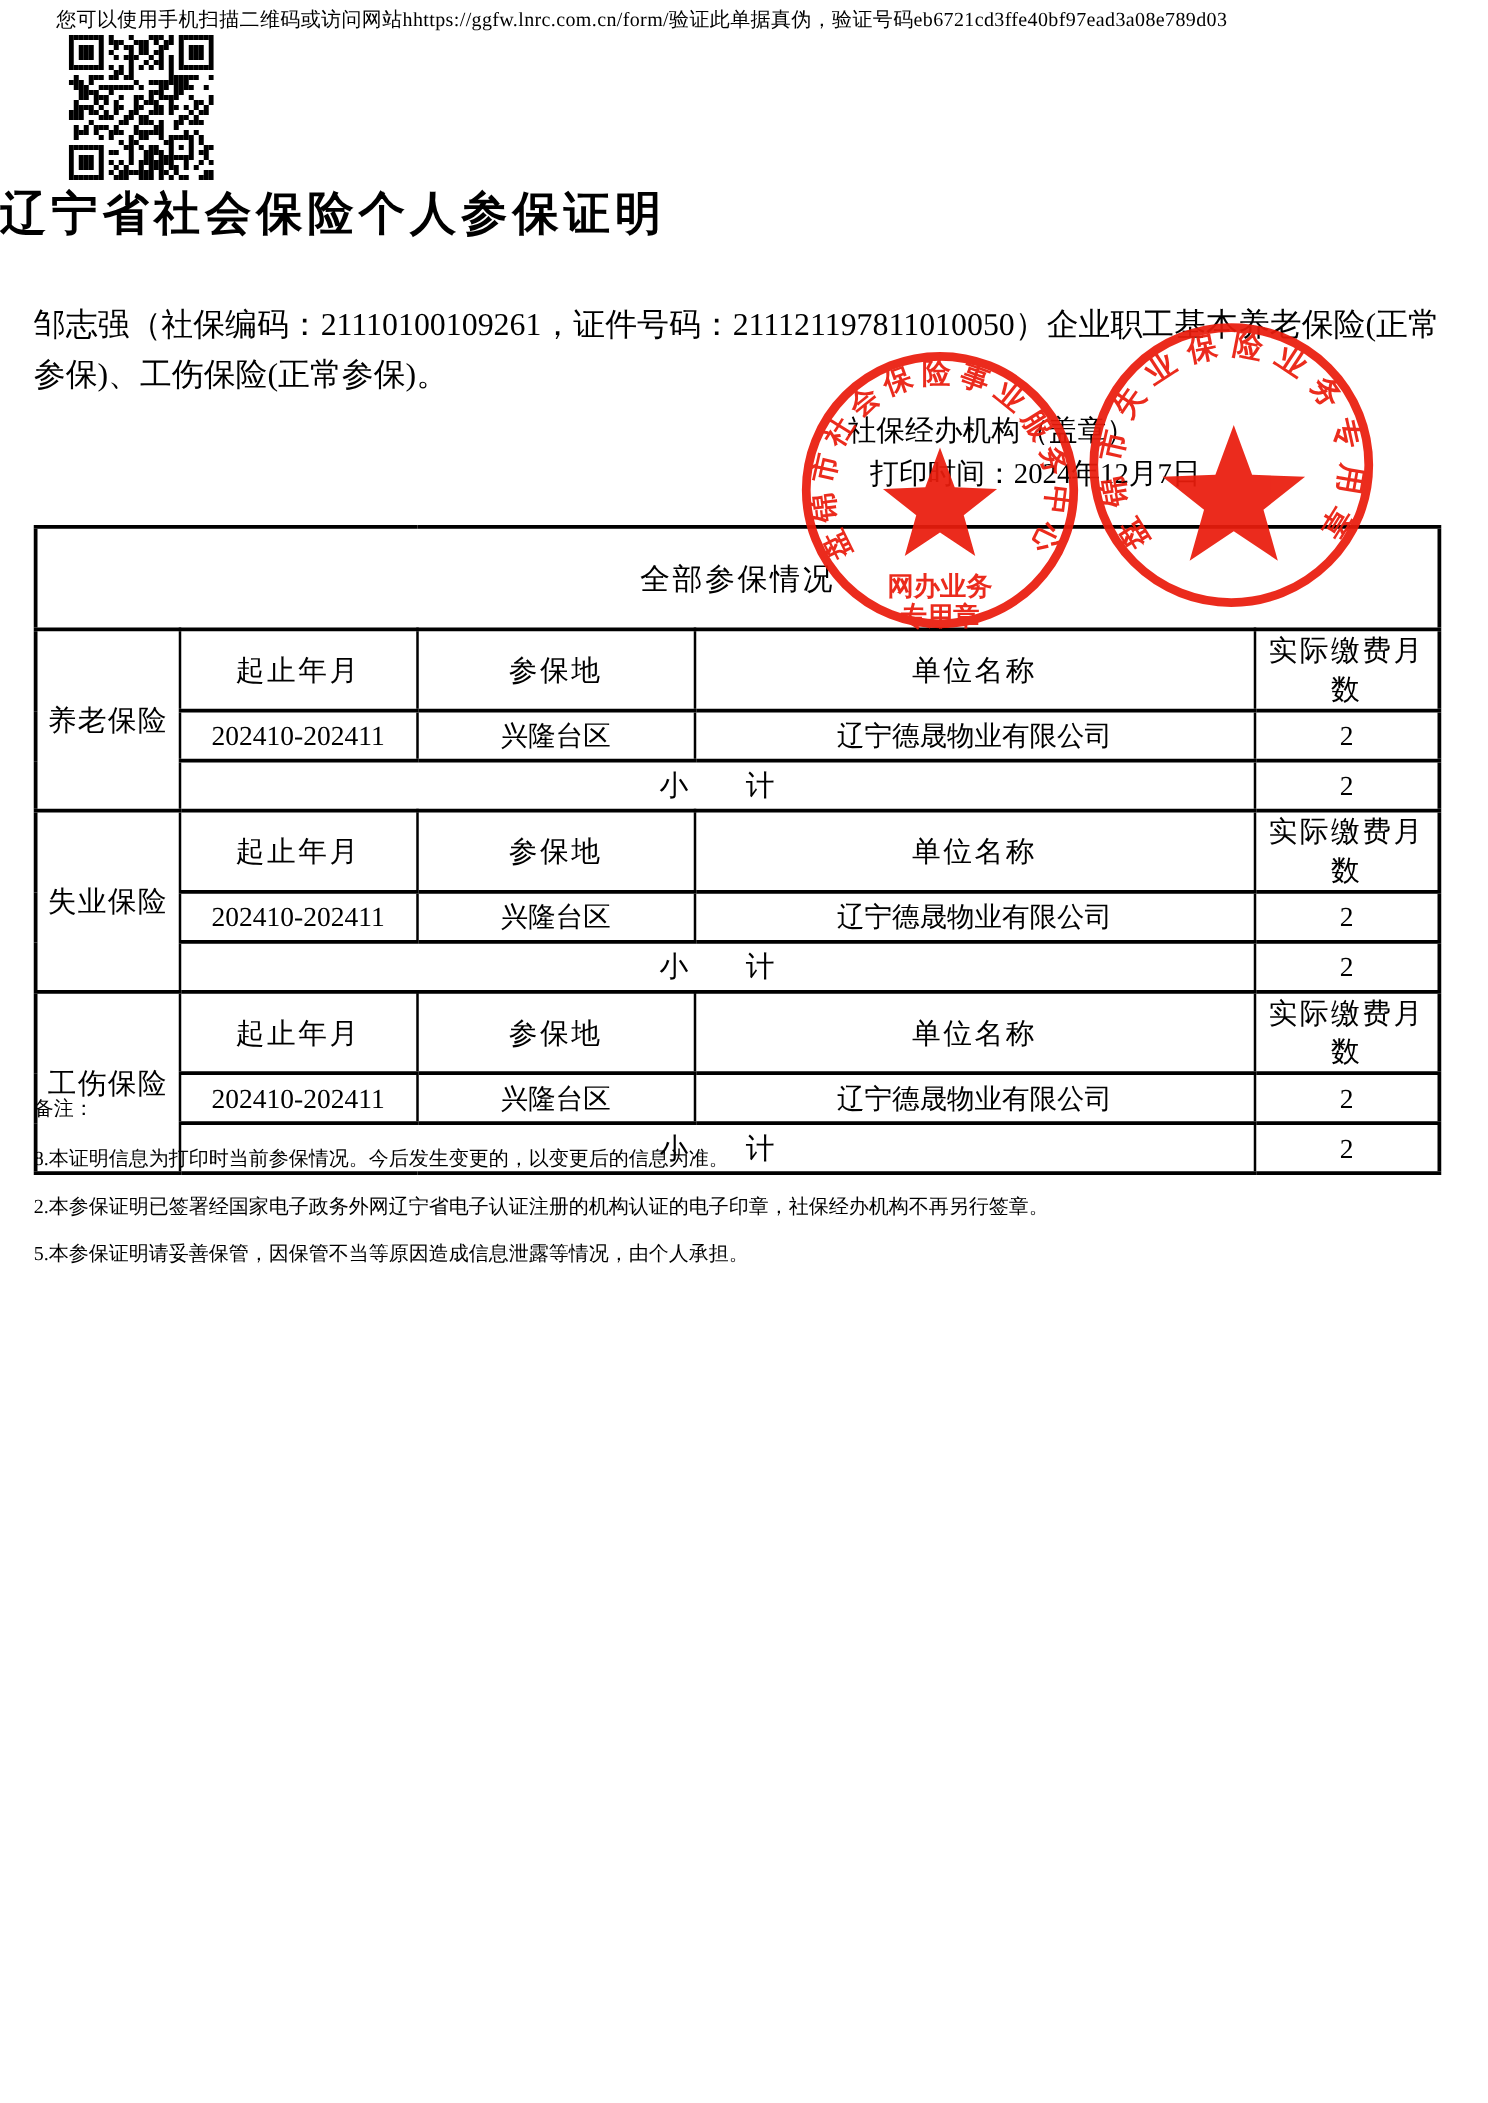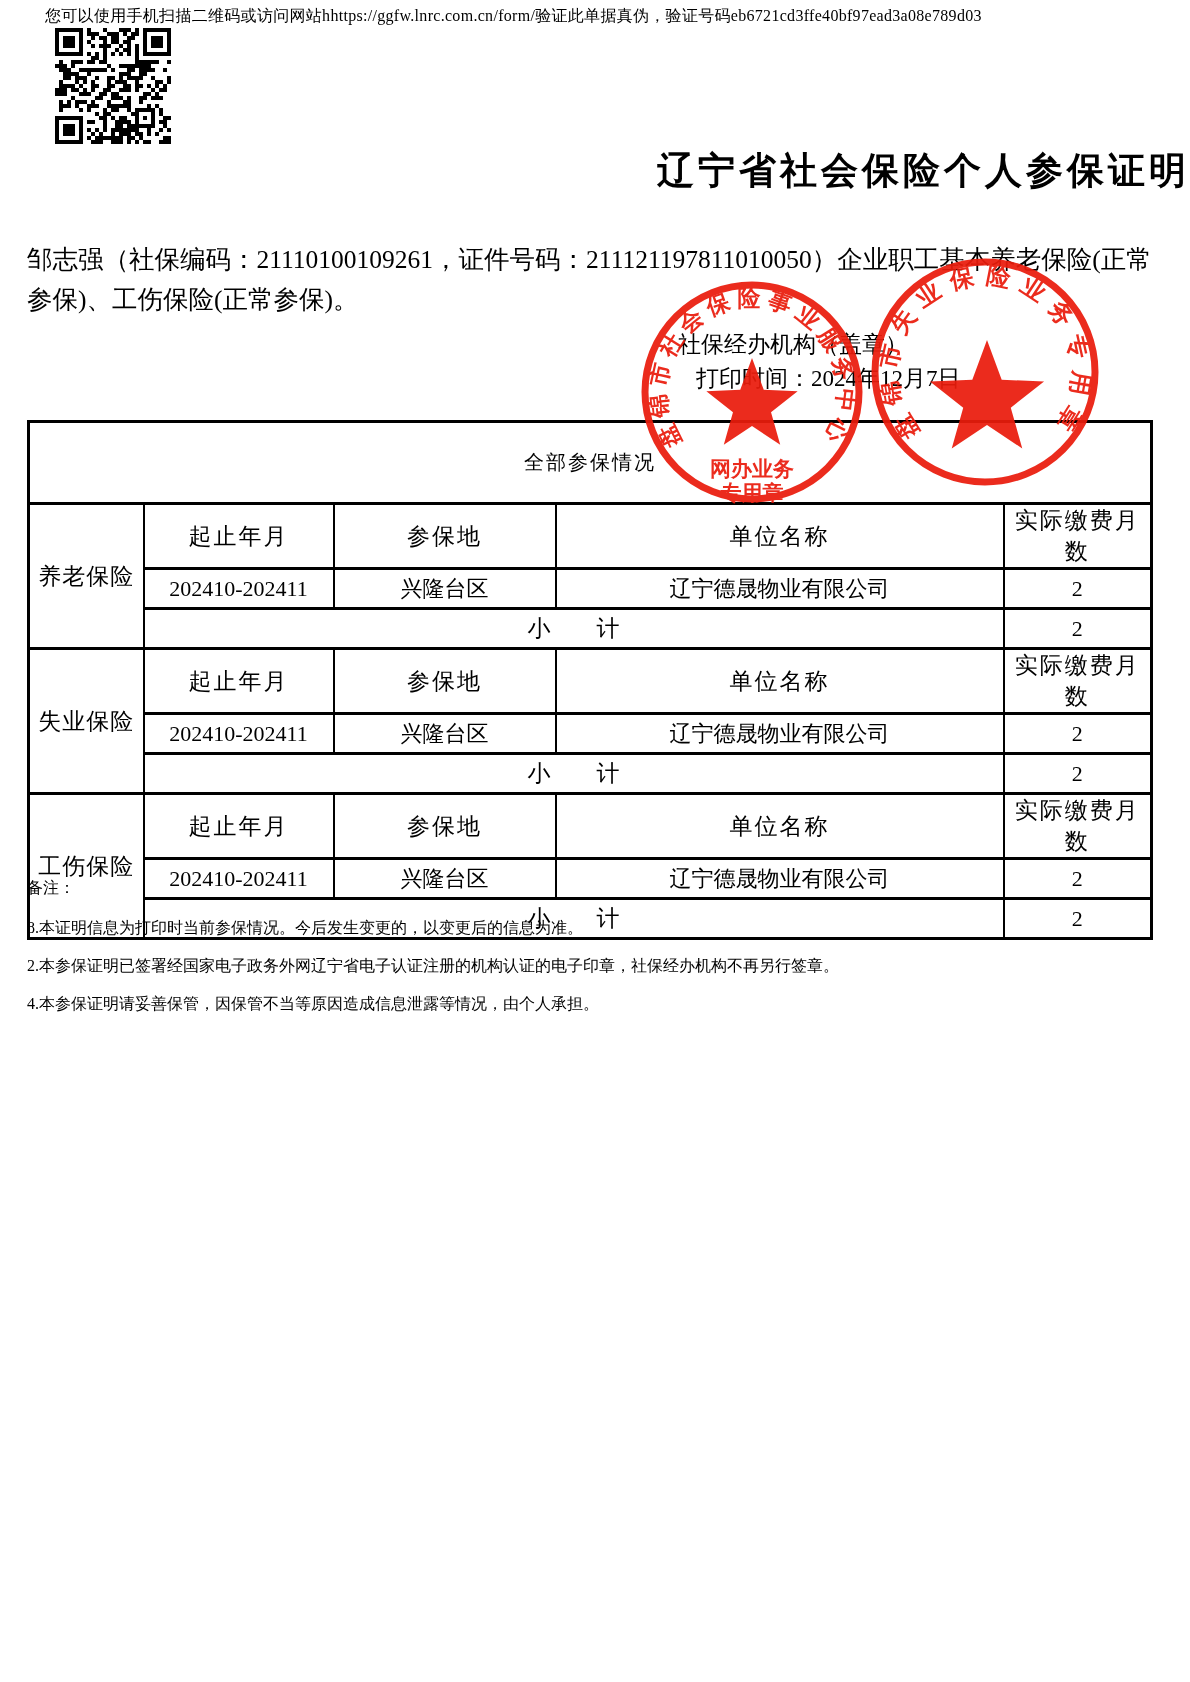--- a/index.html
+++ b/index.html
@@ -13,42 +13,42 @@
     color: #000;
     overflow: hidden;
   }
   .verify-line {
     position: absolute; left: 45px; top: 6px;
     font-size: 16px; letter-spacing: 0.3px; white-space: nowrap;
   }
   .qr { position: absolute; left: 55px; top: 28px; }
   .doc-title {
     position: absolute; left: 0; top: 146px; width: 100%;
-    text-align: right; font-size: 37px; font-weight: 600; letter-spacing: 4px;
+    text-align: left; font-size: 37px; font-weight: 600; letter-spacing: 4px;
   }
   .intro {
     position: absolute; left: 27px; top: 240px; width: 1140px;
     font-size: 25.5px; line-height: 40px;
   }
   .seal-caption { position: absolute; left: 678px; top: 329px; font-size: 23px; }
   .print-time   { position: absolute; left: 696px; top: 363px; font-size: 23px; }
 
   table.ct {
     position: absolute; left: 27px; top: 420px;
     border-collapse: collapse; table-layout: fixed;
     border: 3px solid #000;
     font-size: 22px;
   }
   table.ct td {
     border-left: 2px solid #000; border-right: 2px solid #000;
     border-top: 3px solid #000; border-bottom: 3px solid #000;
     text-align: center; vertical-align: middle;
     height: 40px; padding: 0 4px; overflow: hidden;
   }
-  table.ct tr.title-row td { height: 82px; font-size: 20px; letter-spacing: 2px; }
+  table.ct tr.title-row td { height: 82px; font-size: 24px; letter-spacing: 2px; }
   table.ct td.hd  { font-size: 23px; letter-spacing: 2px; }
   table.ct td.cat { font-size: 23px; letter-spacing: 1px; }
   table.ct td.subt{ font-size: 23px; }
 
   .notes {
     position: absolute; left: 27px; top: 869px; width: 1140px;
     font-size: 16px; line-height: 38px;
   }
   .notes-label { margin-bottom: 2px; }
 
@@ -555,21 +555,21 @@
       <td colspan="3" class="subt">小　　计</td>
       <td>2</td>
     </tr>
   </tbody>
     </table>
 
   <div class="notes">
     <div class="notes-label">备注：</div>
     <div class="note">8.本证明信息为打印时当前参保情况。今后发生变更的，以变更后的信息为准。</div>
     <div class="note">2.本参保证明已签署经国家电子政务外网辽宁省电子认证注册的机构认证的电子印章，社保经办机构不再另行签章。</div>
-    <div class="note">4.本参保证明请妥善保管，因保管不当等原因造成信息泄露等情况，由个人承担。</div>
+    <div class="note">5.本参保证明请妥善保管，因保管不当等原因造成信息泄露等情况，由个人承担。</div>
   </div>
 
   <svg class="stamp" style="left:639px; top:279px;" width="226" height="226" viewBox="-113 -113 226 226">
     <defs>
       <path id="arcL" d="M -64.4 57 A 86 86 0 1 1 64.4 57" fill="none"></path>
     </defs>
     <circle r="107" fill="none" stroke-width="7" stroke="#ea1c0c"></circle>
     <text class="ring-text" font-size="23" letter-spacing="6" fill="#ea1c0c">
       <textPath href="#arcL" startOffset="50%" text-anchor="middle">盘锦市社会保险事业服务中心</textPath>
     </text>

